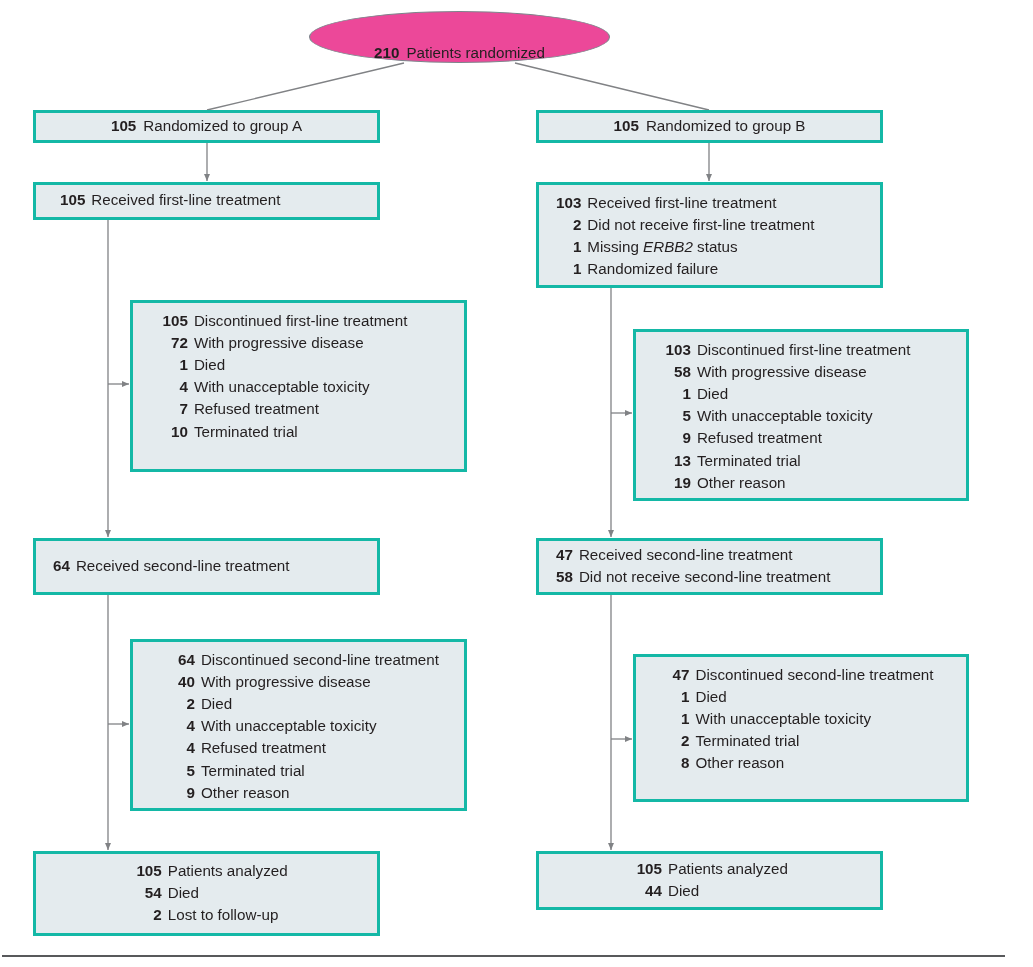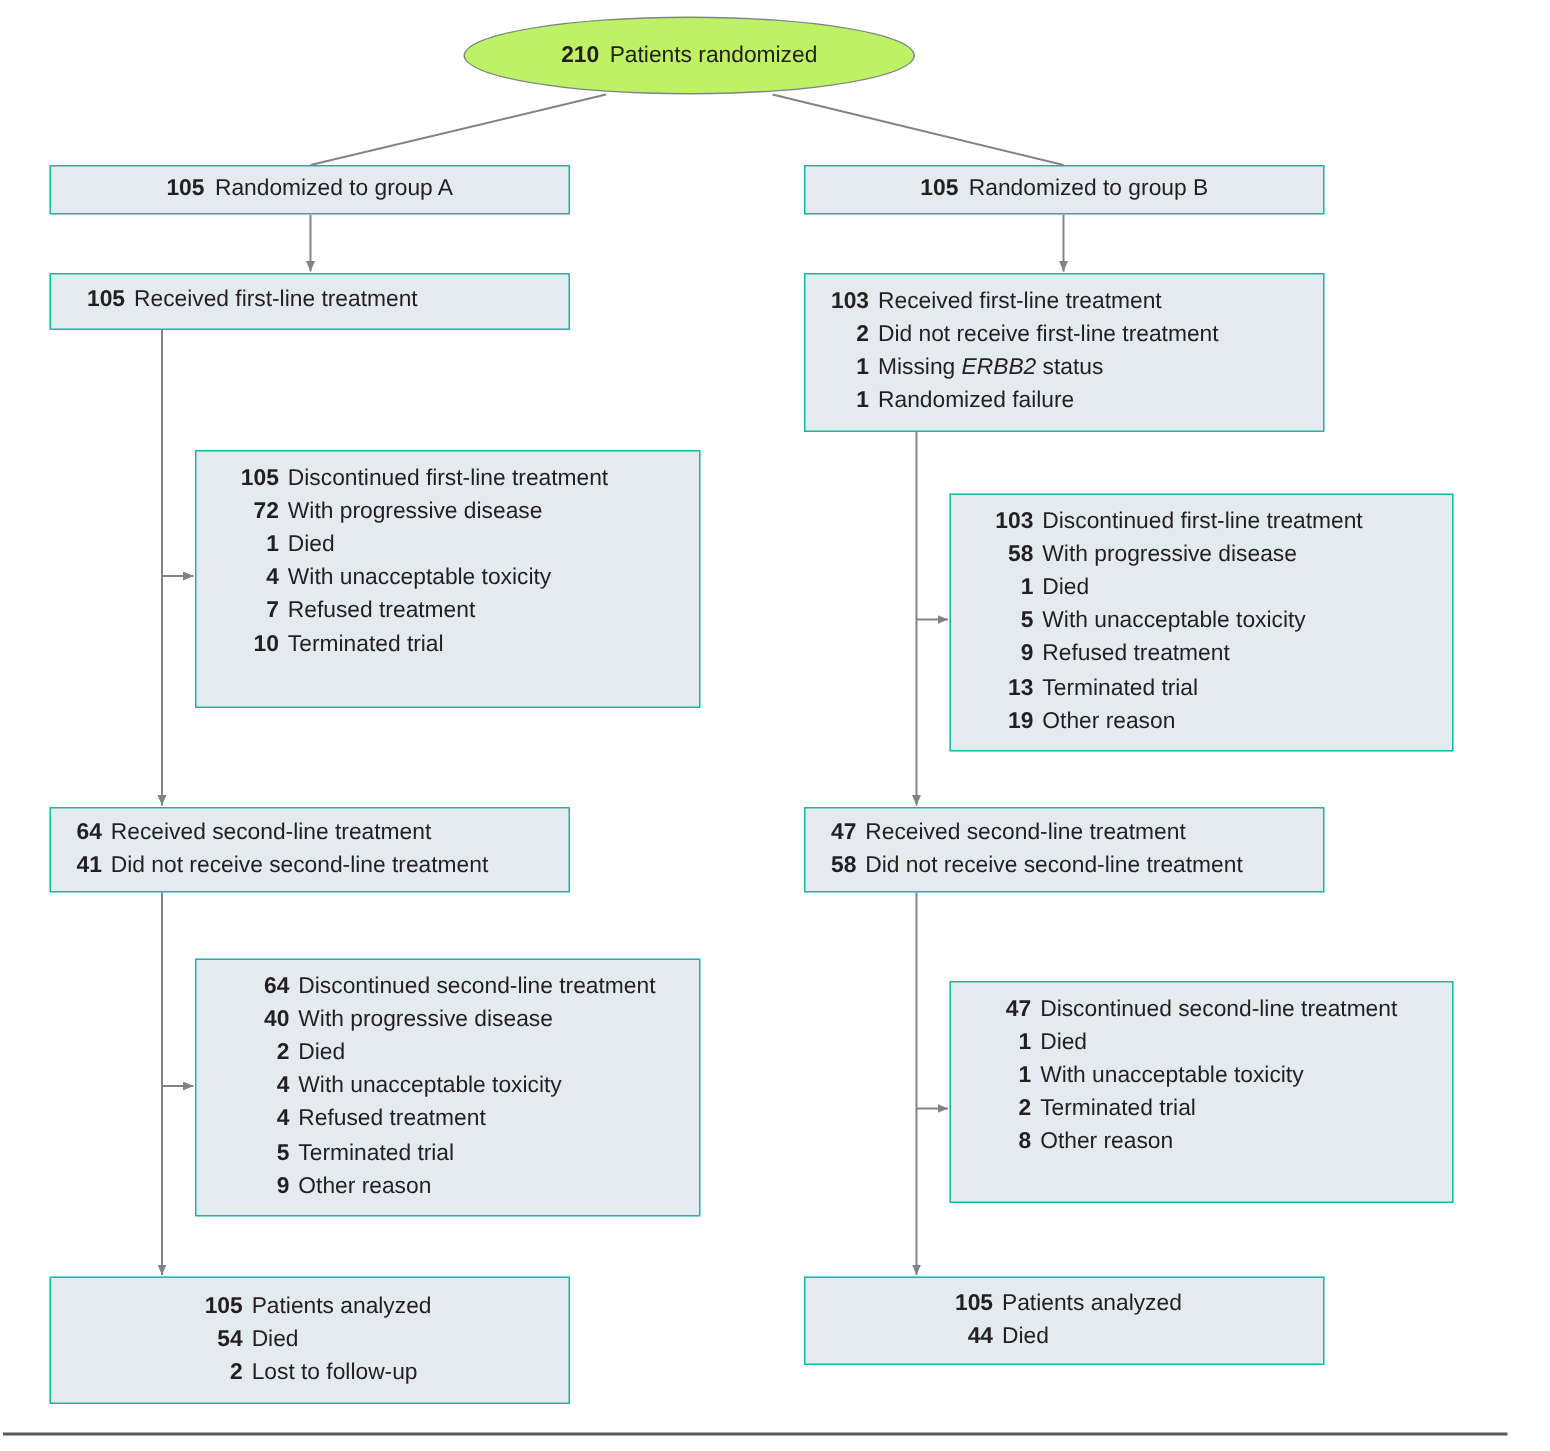--- a/index.html
+++ b/index.html
@@ -30,30 +30,30 @@
     width: 1033px;
     height: 967px;
     pointer-events: none;
   }
 
   
   .node {
     position: absolute;
     box-sizing: border-box;
     background: #e4ebee;
-    border: 1px solid #14b8a6;
+    border: 3px solid #14b8a6;
     padding: 7px 10px 8px 10px;
   }
 
   .node.ellipse {
-    background: #bef264;
+    background: #ec4899;
     border: 1px solid #7d858c;
     border-radius: 50%;
     display: flex;
-    align-items: center;
+    align-items: flex-end;
     justify-content: center;
     padding: 0;
   }
 
   
   .rows {
     display: table;
     border-collapse: collapse;
   }
   .rows.center { margin: 0 auto; }
@@ -186,24 +186,20 @@
       </div>
     </div>
   </div>
 
   <div class="node" style="left:33px; top:538px; width:347px; height:57px; display:flex; align-items:center;">
     <div class="rows" style="margin-left:7px;">
       <div class="row">
         <span class="num">64</span>
         <span class="lbl">Received second-line treatment</span>
       </div>
-      <div class="row">
-        <span class="num">41</span>
-        <span class="lbl">Did not receive second-line treatment</span>
-      </div>
     </div>
   </div>
 
   <div class="node" style="left:130px; top:639px; width:337px; height:172px;">
     <div class="rows" style="margin-left:21px;">
       <div class="row">
         <span class="num">64</span>
         <span class="lbl">Discontinued second-line treatment</span>
       </div>
       <div class="row ind1">

